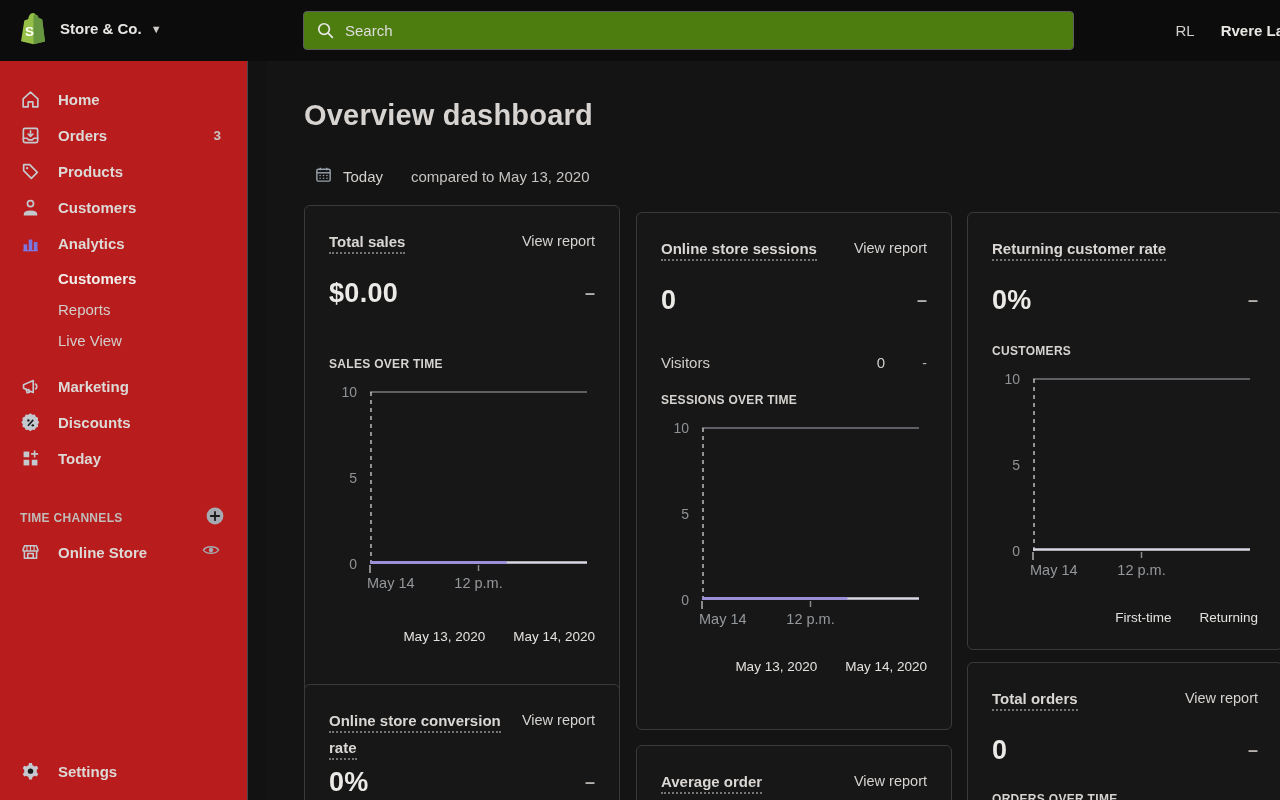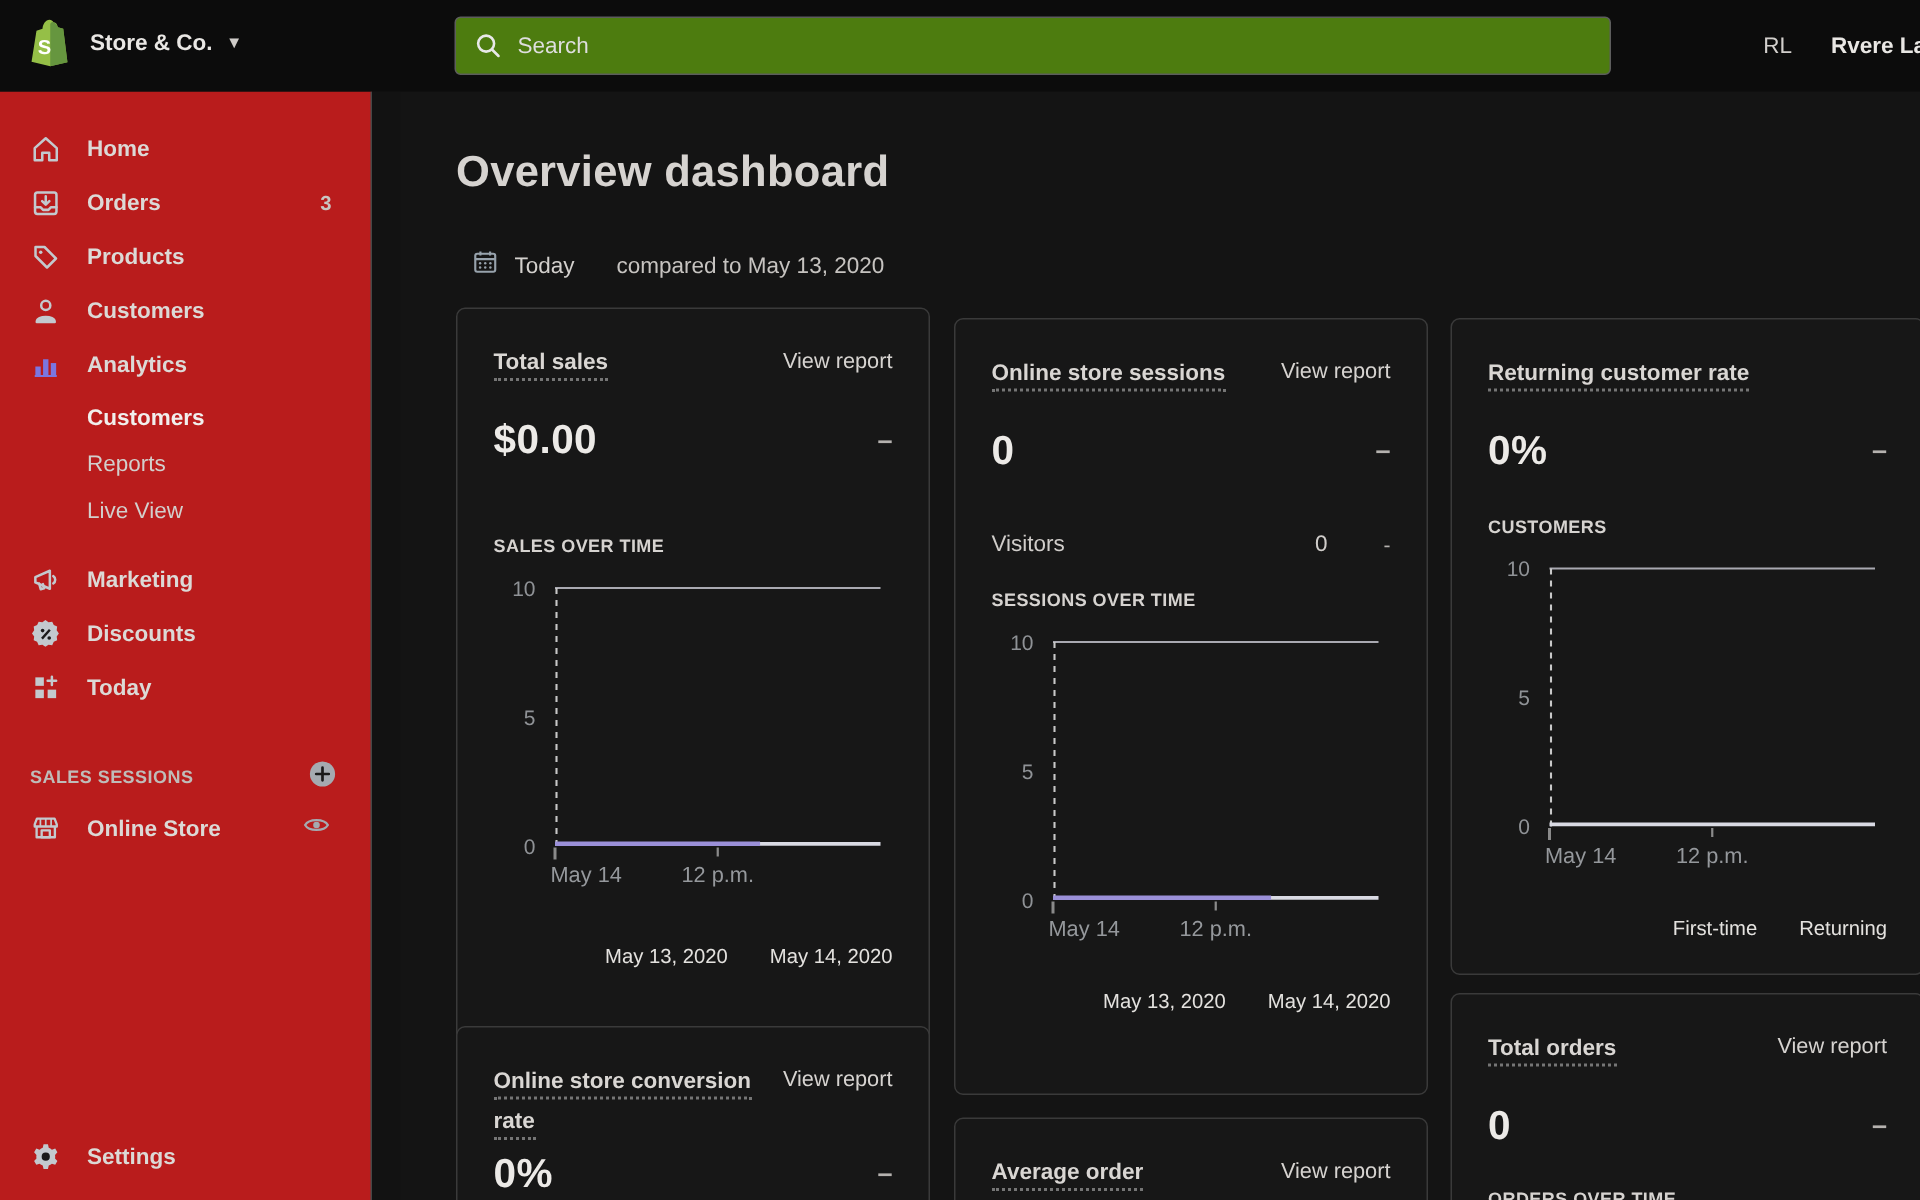--- a/index.html
+++ b/index.html
@@ -206,21 +206,21 @@
           <rect x="3.4" y="3.4" width="5.4" height="5.4" fill="#c3c9ce" stroke="none"></rect>
           <rect x="3.4" y="11.2" width="5.4" height="5.4" fill="#c3c9ce" stroke="none"></rect>
           <rect x="11.2" y="11.2" width="5.4" height="5.4" fill="#c3c9ce" stroke="none"></rect>
           <path d="M13.9 3 V8.3 M11.2 5.6 H16.6"></path>
         </svg>
         </span>
       <span class="lbl">Today</span>
     </div>
 
     <div class="channels-head">
-      <span class="channels-title">SALES SESSIONS</span>
+      <span class="channels-title">TIME CHANNELS</span>
       <span class="plus">
         <svg width="20" height="20" viewBox="0 0 20 20">
           <circle cx="10" cy="10" r="8.4" fill="#a5aab0"></circle>
           <path d="M10 5.8 V14.2 M5.8 10 H14.2" stroke="#1a1a1a" stroke-width="1.8" stroke-linecap="round"></path>
         </svg></span>
     </div>
 
     <div class="nav-item">
       <span class="ic">
         <svg width="21" height="21" viewBox="0 0 20 20" fill="none" stroke="#c3c9ce" stroke-width="1.5" stroke-linejoin="round">

